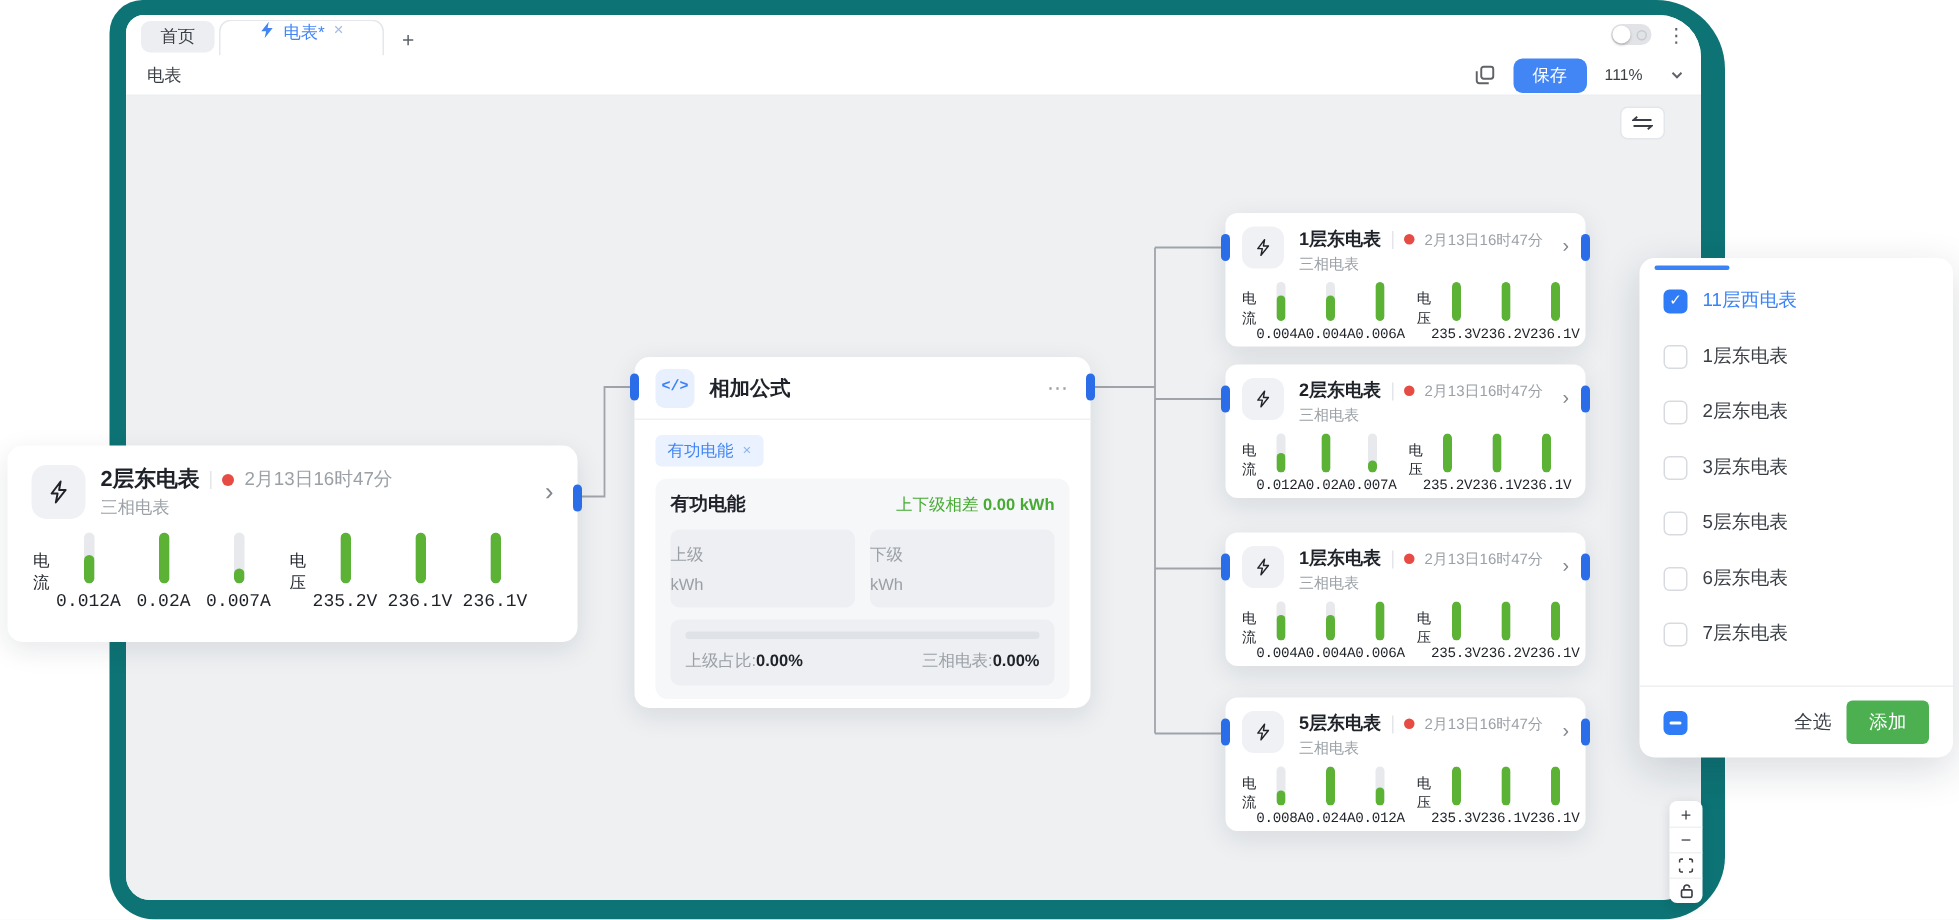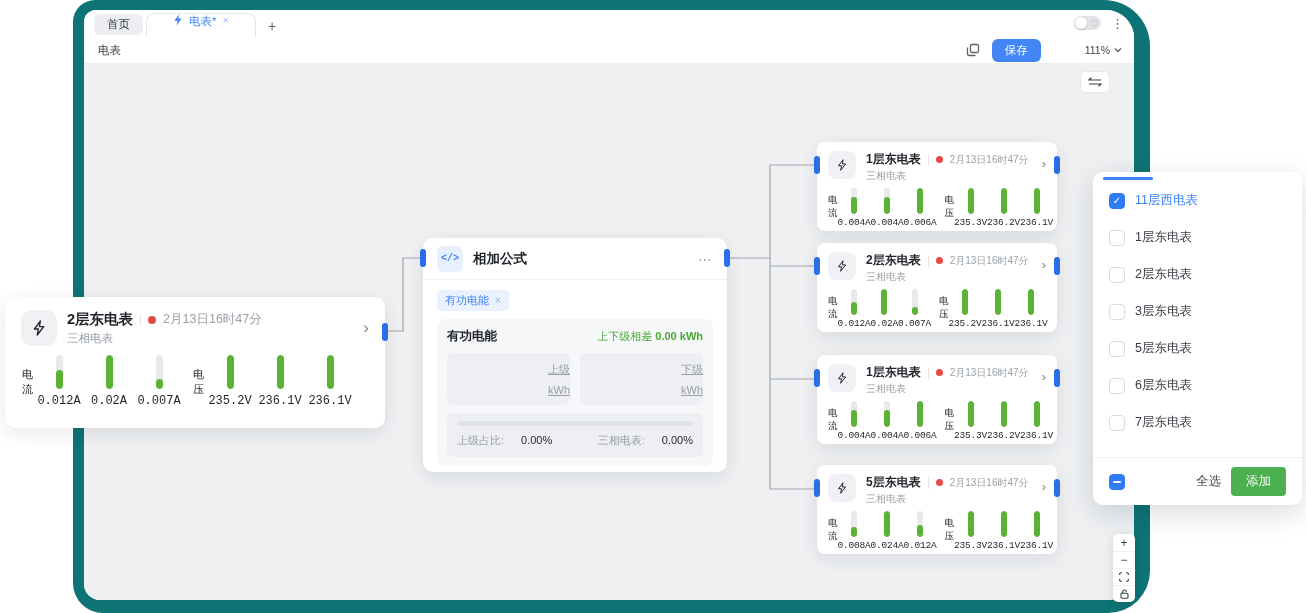--- a/index.html
+++ b/index.html
@@ -26,21 +26,21 @@
     box-shadow:0 1px 2px rgba(0,0,0,.25); }
   .toggle .ticon { position:absolute; right:3px; top:3.5px; width:7px; height:7px; border:1.4px solid #c7cacf; border-radius:50%; }
   .kebab { font-size:13px; color:#5f6368; line-height:1; letter-spacing:0; }
 
   
   .toolbar { height:27px; background:#fff; border-bottom:1px solid #eceef0; display:flex; align-items:center; padding:0 10px; }
   .toolbar .ptitle { font-size:11.5px; color:#3a3f45; margin-left:4px; }
   .toolbar .spacer { flex:1; }
   .tb-right { display:flex; align-items:center; gap:12px; margin-right:2px; }
   .save-btn { background:#4285f4; color:#fff; font-size:11.5px; padding:4px 13px; border-radius:6px; border:none; cursor:pointer; }
-  .zoomlvl { display:flex; align-items:center; gap:4px; font-size:10.5px; color:#3a3f45;margin-left:32px; }
+  .zoomlvl { display:flex; align-items:center; gap:19px; font-size:10.5px; color:#3a3f45; }
 
   
   .canvas { flex:1; background:#eef0f2; position:relative; }
   .layout-btn { position:absolute; right:24px; top:7px; width:30px; height:22px; background:#fff;
     border:1px solid #e3e6ea; border-radius:5px; display:flex; align-items:center; justify-content:center; }
 
   
   .overlay { position:absolute; inset:0; pointer-events:none; }
   .overlay > * { pointer-events:auto; }
   svg.wires { position:absolute; inset:0; pointer-events:none; }
@@ -108,25 +108,25 @@
   .fx-tag { display:inline-flex; align-items:center; gap:6px; background:#e9f2fe; color:#4285f4; font-size:11px;
     border-radius:4px; padding:3px 8px; }
   .fx-tag .tclose { color:#8cb4f2; font-size:10px; }
   .fx-panel { margin-top:8px; background:#f6f7f9; border-radius:8px; padding:9px 10px; }
   .fx-row1 { display:flex; align-items:center; justify-content:space-between; }
   .fx-mname { font-size:12.5px; font-weight:700; color:#1f2329; }
   .fx-diff { font-size:11px; color:#47ab33; }
   .fx-diff b { font-weight:700; }
   .fx-boxes { display:flex; gap:10px; margin-top:8px; }
   .fx-box { flex:1; height:52px; background:#edeff2; border-radius:6px; display:flex; flex-direction:column;
-    align-items:flex-end; justify-content:center; gap:7px; color:#9aa0a6; font-size:11px;text-decoration:underline; }
+    align-items:flex-start; justify-content:center; gap:7px; color:#9aa0a6; font-size:11px; }
   .fx-bottom { margin-top:8px; background:#edeff2; border-radius:6px; padding:8px 10px 9px; }
   .fx-track { height:5px; background:#dfe2e6; border-radius:3px; }
   .fx-ratios { display:flex; justify-content:space-between; margin-top:7px; font-size:11px; color:#9aa0a6; }
-  .fx-ratios b { color:#1f2329; font-weight:400; margin-left:17px; }
+  .fx-ratios b { color:#1f2329; font-weight:700; margin-left:0; }
   .fx-handle-l { left:-3px; top:11px; } .fx-handle-r { right:-3px; top:11px; }
 
   
   .picker { position:absolute; left:1093px; top:172px; width:209px; height:333px; background:#fff; border-radius:10px;
     box-shadow:0 8px 28px rgba(20,30,50,.16); display:flex; flex-direction:column; overflow:hidden; }
   .picker-topbar { position:absolute; left:10px; top:5px; width:50px; height:3px; border-radius:2px; background:#3b82f6; }
   .picker-list { margin-top:10px; height:275px; overflow:hidden; }
   .pick-item { height:37px; display:flex; align-items:center; gap:10px; padding:0 16px; cursor:pointer; }
   .cbox { width:16px; height:16px; border-radius:4px; border:1.5px solid #d7dbe0; background:#fff; flex:none;
     display:flex; align-items:center; justify-content:center; font-size:10px; color:#fff; line-height:1; }

